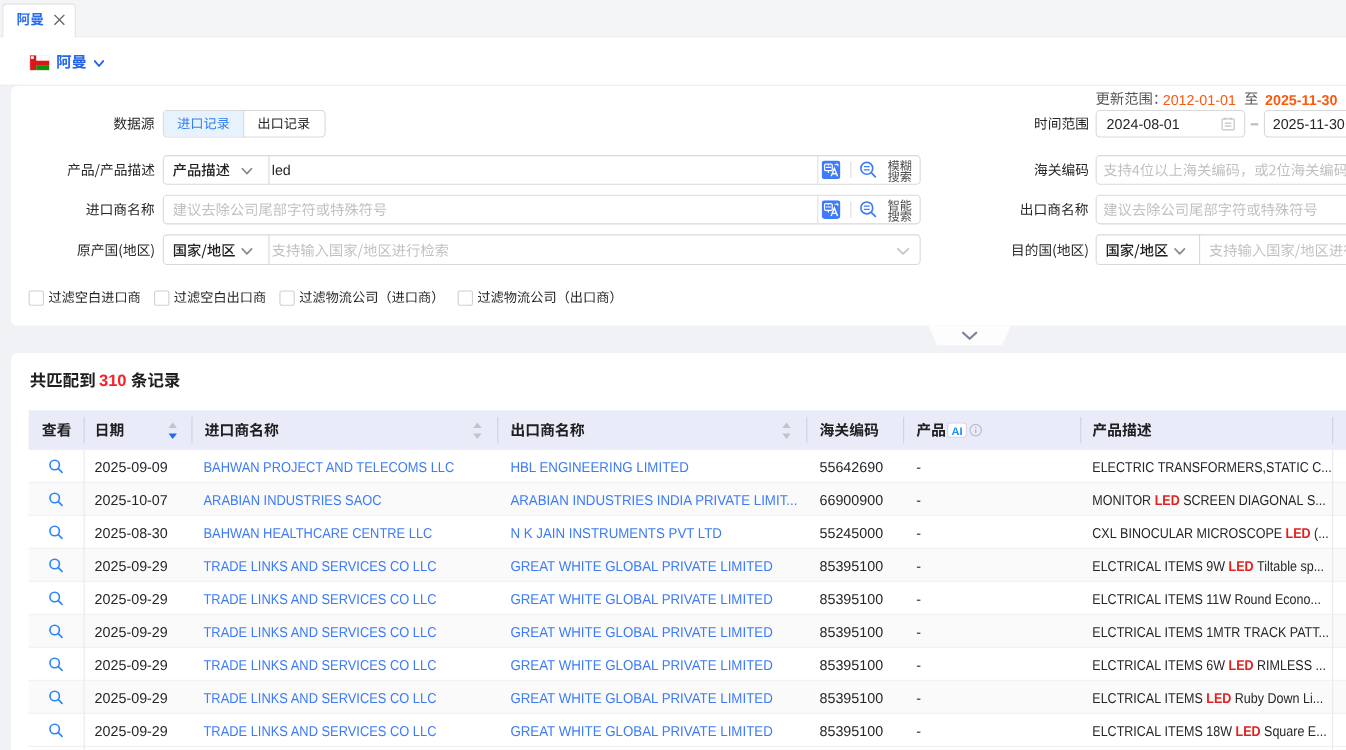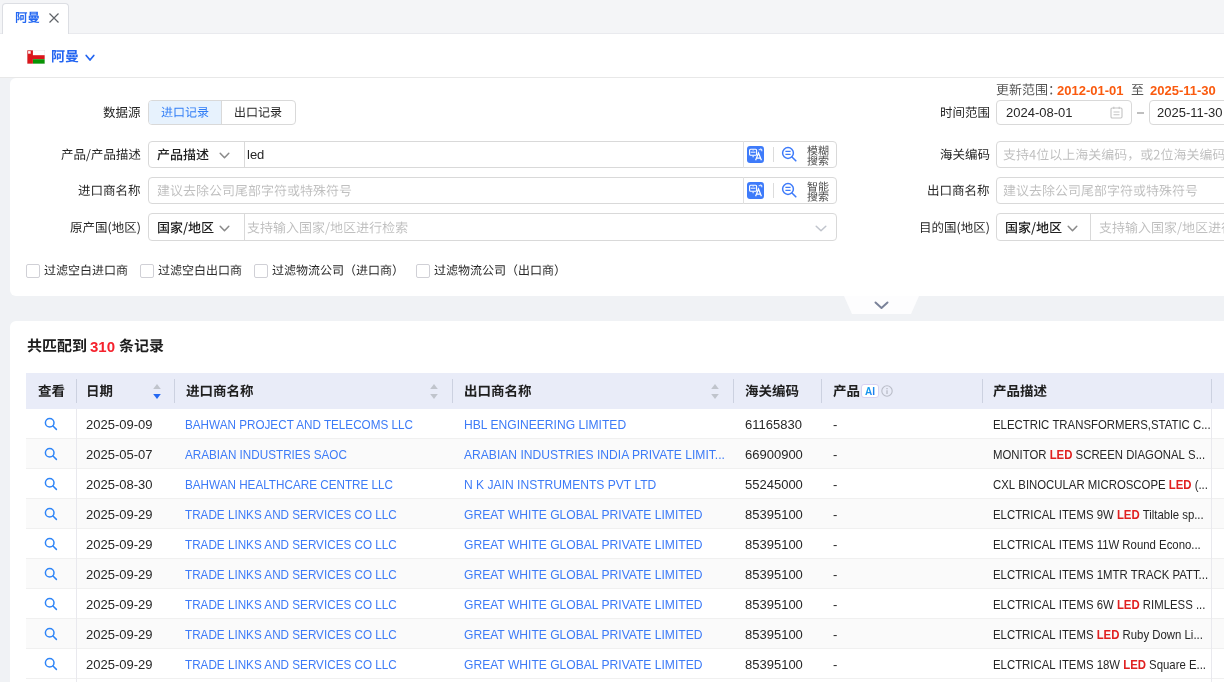--- a/index.html
+++ b/index.html
@@ -51,21 +51,21 @@
 <div class="abs" style="left:234px;top:106px">
       <svg class="ct" width="48" height="14" viewBox="0 -10.6 48 14" style="vertical-align:-3px">
         <path fill="#262626" d="M1.2 -4.1V0.3H9.8V0.9H10.7V-4.1H9.8V-0.6H6.5V-4.8H10.3V-9H9.3V-5.7H6.5V-10.1H5.5V-5.7H2.7V-9H1.8V-4.8H5.5V-0.6H2.2V-4.1Z M13.5 -8.8V0.7H14.5V-0.4H21.6V0.6H22.5V-8.8ZM14.5 -1.3V-7.9H21.6V-1.3Z M25.5 -9.2C26.1 -8.6 27 -7.8 27.4 -7.3L28 -7.9C27.6 -8.4 26.8 -9.2 26.1 -9.8ZM26.4 0.7V0.7C26.6 0.5 26.9 0.2 28.9 -1.2C28.8 -1.4 28.7 -1.7 28.6 -2L27.4 -1.1V-6.3H24.6V-5.4H26.5V-1.1C26.5 -0.5 26.1 -0.1 25.9 0C26.1 0.2 26.3 0.5 26.4 0.7ZM29 -9.2V-8.3H33.8V-5.3H29.3V-0.7C29.3 0.5 29.7 0.8 31 0.8C31.3 0.8 33.5 0.8 33.8 0.8C35.1 0.8 35.4 0.2 35.5 -1.7C35.3 -1.8 34.9 -1.9 34.7 -2.1C34.6 -0.4 34.5 -0.1 33.7 -0.1C33.3 -0.1 31.5 -0.1 31.1 -0.1C30.3 -0.1 30.2 -0.2 30.2 -0.7V-4.4H33.8V-3.8H34.7V-9.2Z M37.6 -3.8C38.4 -3.4 39.3 -2.7 39.8 -2.2L40.4 -2.9C39.9 -3.3 39 -3.9 38.2 -4.4ZM37.6 -9.4V-8.6H44.9L44.8 -7.5H38V-6.6H44.8L44.7 -5.5H36.8V-4.7H41.5V-2.5C39.8 -1.8 38 -1.1 36.8 -0.6L37.3 0.2C38.5 -0.3 40 -1 41.5 -1.7V-0C41.5 0.1 41.5 0.2 41.3 0.2C41.1 0.2 40.4 0.2 39.7 0.2C39.8 0.4 40 0.8 40 1C41 1 41.6 1 41.9 0.9C42.3 0.7 42.4 0.5 42.4 -0V-2.8C43.5 -1.3 45 -0.1 46.8 0.5C47 0.2 47.2 -0.1 47.4 -0.3C46.1 -0.6 45 -1.3 44.1 -2.1C44.9 -2.6 45.8 -3.3 46.5 -3.9L45.7 -4.4C45.2 -3.9 44.3 -3.2 43.5 -2.7C43.1 -3.2 42.7 -3.8 42.4 -4.4V-4.7H47.3V-5.5H45.6C45.8 -6.8 45.8 -8.3 45.9 -9.4L45.2 -9.5L45 -9.4Z"></path>
       </svg>
     </div>
 <div class="abs" style="left:996px;top:83px">
       <svg class="ct" width="66" height="15" viewBox="0 -11.4 66 15" style="vertical-align:-3px">
         <path fill="#555" d="M3.3 -3.1 2.4 -2.8C2.9 -2 3.4 -1.4 4.1 -0.9C3.3 -0.5 2.2 -0.1 0.6 0.2C0.8 0.4 1.1 0.8 1.2 1.1C2.9 0.7 4.1 0.2 5 -0.4C6.8 0.6 9.2 0.9 12.2 1C12.2 0.7 12.4 0.3 12.6 0C9.7 -0 7.4 -0.2 5.8 -1C6.4 -1.7 6.8 -2.4 6.9 -3.2H11.3V-8.2H7.1V-9.3H12.2V-10.2H0.8V-9.3H6.1V-8.2H2V-3.2H5.9C5.8 -2.6 5.5 -2 4.9 -1.5C4.2 -1.9 3.7 -2.4 3.3 -3.1ZM3 -5.3H6.1V-4.8C6.1 -4.5 6.1 -4.3 6 -4H3ZM7.1 -4C7.1 -4.3 7.1 -4.5 7.1 -4.8V-5.3H10.4V-4ZM3 -7.4H6.1V-6.1H3ZM7.1 -7.4H10.4V-6.1H7.1Z M17.7 -2.8C18.1 -2.1 18.5 -1.2 18.7 -0.7L19.4 -1.1C19.2 -1.6 18.8 -2.5 18.3 -3.1ZM14.8 -3.1C14.5 -2.3 14.1 -1.5 13.5 -0.9C13.7 -0.8 14.1 -0.5 14.2 -0.4C14.7 -1 15.2 -1.9 15.5 -2.9ZM20.2 -9.7V-5.2C20.2 -3.5 20.1 -1.2 19 0.3C19.2 0.4 19.6 0.7 19.7 0.9C20.9 -0.8 21.1 -3.3 21.1 -5.2V-5.6H23.1V1H24V-5.6H25.5V-6.5H21.1V-9C22.5 -9.2 24 -9.6 25.1 -10L24.3 -10.7C23.3 -10.3 21.6 -9.9 20.2 -9.7ZM15.8 -10.8C16 -10.4 16.2 -9.9 16.4 -9.6H13.8V-8.7H19.5V-9.6H17.4C17.2 -10 16.9 -10.5 16.7 -11ZM17.9 -8.7C17.7 -8.1 17.4 -7.2 17.2 -6.6H13.6V-5.8H16.3V-4.4H13.7V-3.5H16.3V-0.2C16.3 -0.1 16.2 -0.1 16.1 -0.1C16 -0.1 15.6 -0.1 15.1 -0.1C15.2 0.2 15.4 0.5 15.4 0.8C16 0.8 16.5 0.8 16.8 0.6C17.1 0.5 17.2 0.2 17.2 -0.2V-3.5H19.6V-4.4H17.2V-5.8H19.7V-6.6H18.1C18.3 -7.1 18.6 -7.8 18.8 -8.5ZM14.6 -8.5C14.9 -7.9 15.1 -7.1 15.1 -6.6L16 -6.8C15.9 -7.3 15.7 -8.1 15.4 -8.6Z M27 0.2 27.7 1C28.6 0 29.8 -1.2 30.7 -2.4L30.1 -3.1C29.1 -1.9 27.8 -0.6 27 0.2ZM27.5 -6.9C28.3 -6.4 29.4 -5.8 29.9 -5.4L30.4 -6.1C29.9 -6.5 28.8 -7.1 28.1 -7.5ZM26.7 -4.4C27.5 -4 28.6 -3.5 29.2 -3.1L29.7 -3.9C29.1 -4.2 28 -4.7 27.3 -5.1ZM31.3 -7V-0.8C31.3 0.5 31.8 0.8 33.3 0.8C33.7 0.8 36.2 0.8 36.6 0.8C38 0.8 38.3 0.3 38.5 -1.5C38.2 -1.6 37.8 -1.7 37.5 -1.9C37.5 -0.4 37.3 -0.1 36.5 -0.1C36 -0.1 33.8 -0.1 33.4 -0.1C32.5 -0.1 32.3 -0.2 32.3 -0.8V-6.1H36.3V-3.7C36.3 -3.6 36.3 -3.5 36 -3.5C35.8 -3.5 35 -3.5 34.1 -3.5C34.3 -3.3 34.4 -2.9 34.5 -2.6C35.6 -2.6 36.3 -2.6 36.8 -2.8C37.2 -2.9 37.3 -3.2 37.3 -3.7V-7ZM34.3 -10.9V-9.8H30.7V-10.9H29.7V-9.8H26.8V-8.9H29.7V-7.6H30.7V-8.9H34.3V-7.6H35.3V-8.9H38.3V-9.8H35.3V-10.9Z M41.9 -8.1V-7.3H45V-6.2H42.4V-5.4H45V-4.3H41.7V-3.5H45V-0.8H45.9V-3.5H48.3C48.2 -2.8 48.1 -2.4 48 -2.3C47.9 -2.2 47.8 -2.2 47.6 -2.2C47.5 -2.2 47 -2.2 46.6 -2.3C46.7 -2.1 46.8 -1.7 46.8 -1.5C47.3 -1.5 47.8 -1.5 48 -1.5C48.3 -1.5 48.5 -1.6 48.7 -1.8C48.9 -2 49.1 -2.6 49.2 -4C49.2 -4.1 49.2 -4.3 49.2 -4.3H45.9V-5.4H48.6V-6.2H45.9V-7.3H49.1V-8.1H45.9V-9.2H45V-8.1ZM40.1 -10.4V1H41V0.4H50V1H51V-10.4ZM41 -0.4V-9.5H50V-0.4Z M55.2 -6.3C55.8 -6.3 56.2 -6.7 56.2 -7.3C56.2 -7.9 55.8 -8.3 55.2 -8.3C54.7 -8.3 54.3 -7.9 54.3 -7.3C54.3 -6.7 54.7 -6.3 55.2 -6.3ZM55.2 0.1C55.8 0.1 56.2 -0.3 56.2 -0.9C56.2 -1.5 55.8 -1.9 55.2 -1.9C54.7 -1.9 54.3 -1.5 54.3 -0.9C54.3 -0.3 54.7 0.1 55.2 0.1Z"></path>
       </svg>
     </div>
-<div class="abs" style="left:1057px;top:83px;font-size:13px;font-weight:bold;color:#fa5a0e;line-height:15px;white-space:nowrap">2012-01-01</div>
+<div class="abs" style="left:1057px;top:83px;font-size:13px;font-weight:normal;color:#fa5a0e;line-height:15px;white-space:nowrap">2012-01-01</div>
 <div class="abs" style="left:1131px;top:83px">
       <svg class="ct" width="14" height="15" viewBox="0 -11.4 14 15" style="vertical-align:-3px">
         <path fill="#555" d="M1.9 -5.5C2.4 -5.7 3.1 -5.7 10.2 -6C10.5 -5.7 10.8 -5.4 11 -5.1L11.8 -5.7C11.1 -6.6 9.7 -7.8 8.5 -8.7L7.7 -8.2C8.3 -7.8 8.8 -7.3 9.3 -6.8L3.3 -6.6C4.1 -7.3 5 -8.3 5.7 -9.3H11.9V-10.2H1V-9.3H4.5C3.7 -8.3 2.8 -7.4 2.5 -7.1C2.1 -6.7 1.8 -6.5 1.6 -6.5C1.7 -6.2 1.9 -5.7 1.9 -5.5ZM6 -5.4V-3.7H1.8V-2.8H6V-0.4H0.7V0.5H12.3V-0.4H7V-2.8H11.2V-3.7H7V-5.4Z"></path>
       </svg>
     </div>
 <div class="abs" style="left:1150px;top:83px;font-size:13px;font-weight:bold;color:#fa5a0e;line-height:15px;white-space:nowrap">2025-11-30</div>
 <div class="abs" style="right:234px;top:106px">
       <svg class="ct" width="50" height="14" viewBox="0 -11.0 50 14" style="vertical-align:-3px">
         <path fill="#262626" d="M5.9 -5.7C6.6 -4.7 7.4 -3.4 7.8 -2.6L8.7 -3.1C8.2 -3.8 7.4 -5.1 6.7 -6.1ZM4 -5V-2.2H1.9V-5ZM4 -5.9H1.9V-8.6H4ZM1 -9.5V-0.3H1.9V-1.3H4.9V-9.5ZM9.6 -10.4V-8H5.5V-7.1H9.6V-0.4C9.6 -0.2 9.5 -0.1 9.2 -0.1C8.9 -0.1 8 -0.1 7 -0.1C7.2 0.2 7.3 0.6 7.4 0.9C8.6 0.9 9.4 0.9 9.9 0.7C10.3 0.6 10.5 0.3 10.5 -0.4V-7.1H12V-8H10.5V-10.4Z M13.6 -7.7V1H14.6V-7.7ZM13.8 -9.9C14.4 -9.3 15.1 -8.6 15.3 -8.1L16.1 -8.6C15.8 -9.1 15.1 -9.8 14.6 -10.3ZM17.2 -3.7H20.2V-2H17.2ZM17.2 -6.1H20.2V-4.5H17.2ZM16.4 -6.9V-1.2H21.1V-6.9ZM16.9 -9.8V-8.9H23V-0.1C23 0 22.9 0.1 22.7 0.1C22.6 0.1 22.1 0.1 21.5 0.1C21.7 0.3 21.8 0.7 21.8 0.9C22.6 0.9 23.1 0.9 23.5 0.8C23.8 0.6 23.9 0.4 23.9 -0.1V-9.8Z M25.9 0.2 26.6 1C27.5 0 28.6 -1.2 29.5 -2.3L29 -3C28 -1.8 26.8 -0.6 25.9 0.2ZM26.4 -6.6C27.2 -6.2 28.2 -5.6 28.7 -5.2L29.3 -5.9C28.7 -6.2 27.7 -6.8 27 -7.2ZM25.7 -4.2C26.5 -3.9 27.5 -3.3 28.1 -3L28.6 -3.7C28 -4 27 -4.5 26.2 -4.9ZM30.1 -6.8V-0.8C30.1 0.5 30.6 0.8 32.1 0.8C32.4 0.8 34.8 0.8 35.2 0.8C36.5 0.8 36.9 0.3 37 -1.4C36.7 -1.5 36.3 -1.7 36.1 -1.8C36 -0.4 35.9 -0.1 35.1 -0.1C34.6 -0.1 32.5 -0.1 32.1 -0.1C31.2 -0.1 31.1 -0.2 31.1 -0.8V-5.9H35V-3.6C35 -3.4 34.9 -3.4 34.7 -3.4C34.4 -3.4 33.7 -3.4 32.8 -3.4C32.9 -3.1 33.1 -2.8 33.1 -2.5C34.2 -2.5 34.9 -2.5 35.3 -2.7C35.8 -2.8 35.9 -3.1 35.9 -3.6V-6.8ZM33 -10.5V-9.4H29.5V-10.5H28.5V-9.4H25.7V-8.5H28.5V-7.3H29.5V-8.5H33V-7.3H33.9V-8.5H36.8V-9.4H33.9V-10.5Z M40.3 -7.8V-7H43.2V-6H40.8V-5.2H43.2V-4.2H40.1V-3.4H43.2V-0.8H44.1V-3.4H46.4C46.3 -2.7 46.2 -2.4 46.1 -2.2C46 -2.1 46 -2.1 45.8 -2.1C45.6 -2.1 45.2 -2.1 44.8 -2.2C44.9 -2 45 -1.7 45 -1.4C45.5 -1.4 45.9 -1.4 46.2 -1.4C46.5 -1.5 46.6 -1.5 46.8 -1.7C47 -1.9 47.2 -2.5 47.3 -3.8C47.3 -3.9 47.3 -4.2 47.3 -4.2H44.1V-5.2H46.7V-6H44.1V-7H47.2V-7.8H44.1V-8.8H43.2V-7.8ZM38.5 -10V1H39.4V0.4H48.1V1H49V-10ZM39.4 -0.4V-9.2H48.1V-0.4Z"></path>
       </svg>
@@ -333,29 +333,29 @@
       </svg>
     </div>
 <div class="abs" style="left:26px;top:409px;width:1274px;height:30px;background:#fff;border-bottom:1px solid #f0f0f0"></div>
 <svg class="abs" style="left:44px;top:417px" width="14" height="14" viewBox="0 0 14 14">
       <circle cx="5.7" cy="5.7" r="4.3" fill="none" stroke="#2f85f7" stroke-width="1.5"></circle>
       <path d="M9 9 L12.4 12.4" stroke="#2f85f7" stroke-width="1.5" stroke-linecap="round"></path>
     </svg>
 <div class="abs" style="left:86px;top:417px;font-size:13px;color:#262626;line-height:15px">2025-09-09</div>
 <div class="abs" style="left:185px;top:417px;font-size:13px;color:#3d7bf7;line-height:15px;white-space:nowrap;transform:scaleX(0.9);transform-origin:0 0">BAHWAN PROJECT AND TELECOMS LLC</div>
 <div class="abs" style="left:464px;top:417px;font-size:13px;color:#3d7bf7;line-height:15px;white-space:nowrap;transform:scaleX(0.93);transform-origin:0 0">HBL ENGINEERING LIMITED</div>
-<div class="abs" style="left:745px;top:417px;font-size:13px;color:#262626;line-height:15px">61165830</div>
+<div class="abs" style="left:745px;top:417px;font-size:13px;color:#262626;line-height:15px">55642690</div>
 <div class="abs" style="left:833px;top:417px;font-size:13px;color:#262626;line-height:15px">-</div>
 <div class="abs" style="left:993px;top:417px;font-size:13px;color:#262626;line-height:15px;white-space:nowrap;transform:scaleX(0.875);transform-origin:0 0">ELECTRIC&nbsp;TRANSFORMERS,STATIC&nbsp;C...</div>
 <div class="abs" style="left:26px;top:439px;width:1274px;height:30px;background:#fafafa;border-bottom:1px solid #f0f0f0"></div>
 <svg class="abs" style="left:44px;top:447px" width="14" height="14" viewBox="0 0 14 14">
       <circle cx="5.7" cy="5.7" r="4.3" fill="none" stroke="#2f85f7" stroke-width="1.5"></circle>
       <path d="M9 9 L12.4 12.4" stroke="#2f85f7" stroke-width="1.5" stroke-linecap="round"></path>
     </svg>
-<div class="abs" style="left:86px;top:447px;font-size:13px;color:#262626;line-height:15px">2025-05-07</div>
+<div class="abs" style="left:86px;top:447px;font-size:13px;color:#262626;line-height:15px">2025-10-07</div>
 <div class="abs" style="left:185px;top:447px;font-size:13px;color:#3d7bf7;line-height:15px;white-space:nowrap;transform:scaleX(0.9);transform-origin:0 0">ARABIAN INDUSTRIES SAOC</div>
 <div class="abs" style="left:464px;top:447px;font-size:13px;color:#3d7bf7;line-height:15px;white-space:nowrap;transform:scaleX(0.93);transform-origin:0 0">ARABIAN INDUSTRIES INDIA PRIVATE LIMIT...</div>
 <div class="abs" style="left:745px;top:447px;font-size:13px;color:#262626;line-height:15px">66900900</div>
 <div class="abs" style="left:833px;top:447px;font-size:13px;color:#262626;line-height:15px">-</div>
 <div class="abs" style="left:993px;top:447px;font-size:13px;color:#262626;line-height:15px;white-space:nowrap;transform:scaleX(0.875);transform-origin:0 0">MONITOR&nbsp;<b style="color:#e02020">LED</b>&nbsp;SCREEN&nbsp;DIAGONAL&nbsp;S...</div>
 <div class="abs" style="left:26px;top:469px;width:1274px;height:30px;background:#fff;border-bottom:1px solid #f0f0f0"></div>
 <svg class="abs" style="left:44px;top:477px" width="14" height="14" viewBox="0 0 14 14">
       <circle cx="5.7" cy="5.7" r="4.3" fill="none" stroke="#2f85f7" stroke-width="1.5"></circle>
       <path d="M9 9 L12.4 12.4" stroke="#2f85f7" stroke-width="1.5" stroke-linecap="round"></path>
     </svg>

